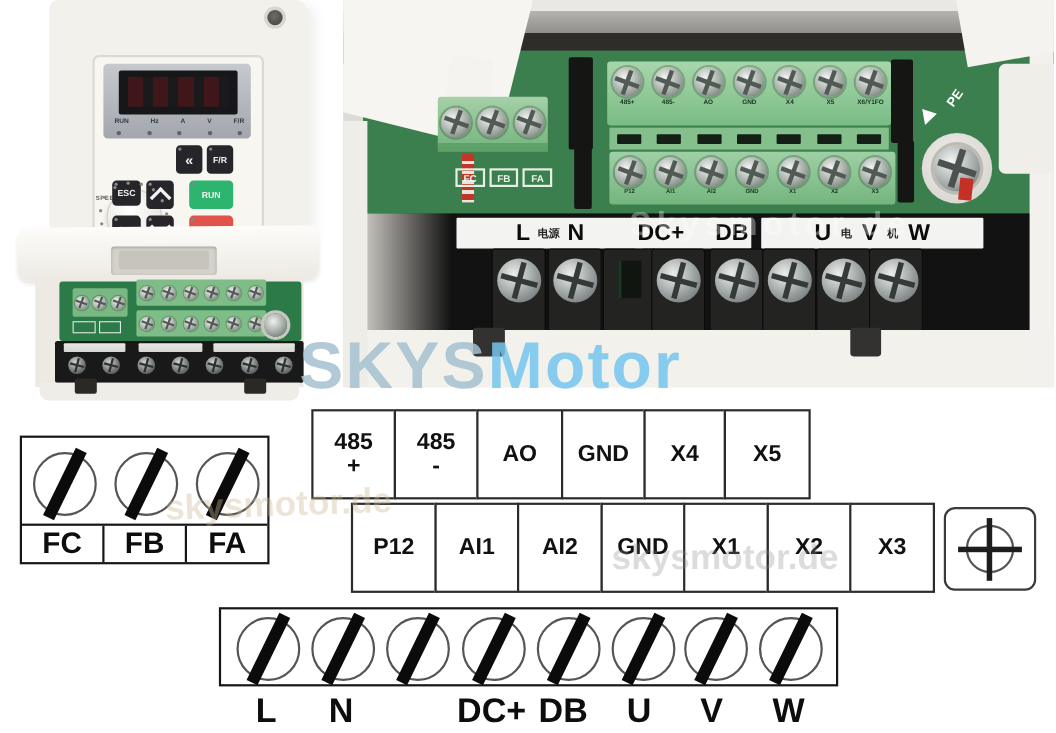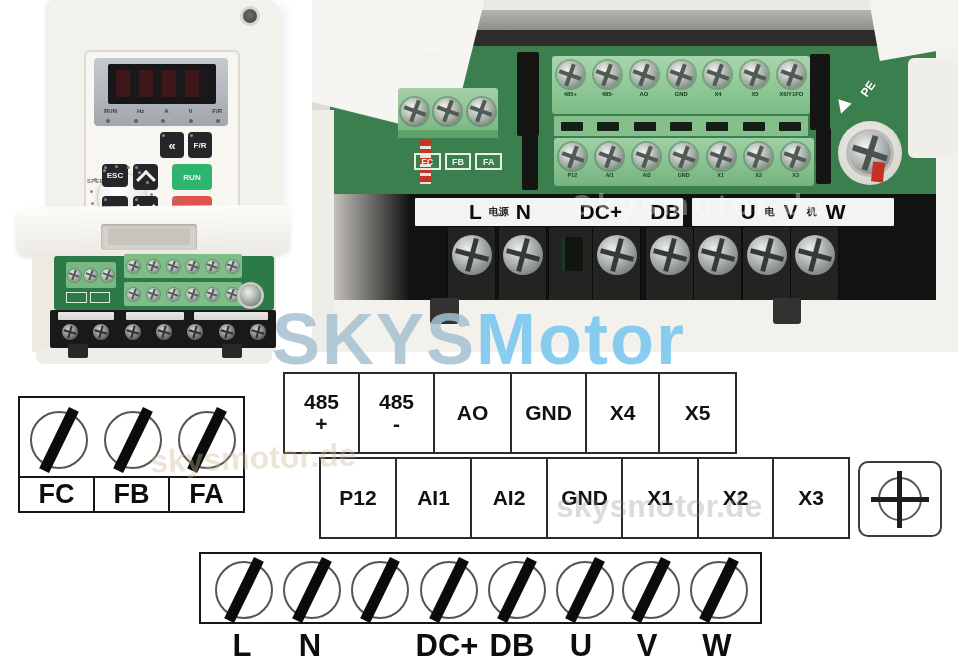--- a/index.html
+++ b/index.html
@@ -123,21 +123,21 @@
   .bscrew-sm::after{content:"";position:absolute;left:50%;top:50%;width:13px;height:2px;background:#2d312f;
          transform:translate(-50%,-50%) rotate(15deg);}
   .rBotW{left:0;top:300px;width:646px;height:52px;background:#f2f1ec;}
   .rnotch{position:absolute;background:#343230;border-radius:3px;}
   .rLeftW{left:0;top:110px;width:22px;height:242px;background:#eeede8;}
   .rRightCol{left:624px;top:0;width:22px;height:352px;background:#f2f1ed;}
   .rTRW{left:560px;top:-28px;width:112px;height:80px;background:#f4f3ef;transform:rotate(-10deg);}
   .rRBoss{left:596px;top:58px;width:50px;height:100px;background:#efeee9;border-radius:6px;}
 
   
-  .wm-big{left:272px;top:298px;font-size:72px;font-weight:bold;letter-spacing:2px;z-index:30;white-space:nowrap;}
+  .wm-big{left:272px;top:298px;font-size:60px;font-weight:bold;letter-spacing:2px;z-index:30;white-space:nowrap;}
   .wm-big .p1{color:rgba(164,192,208,.85);}
   .wm-big .p2{color:rgba(116,198,238,.85);}
   .wm-faint{position:absolute;font-size:32px;font-weight:bold;z-index:12;white-space:nowrap;}
   #wmD1{left:150px;top:440px;color:rgba(205,186,150,.38);transform:rotate(-2deg);}
   #wmD2{left:556px;top:488px;color:rgba(140,140,140,.30);}
   #wmD3{left:572px;top:188px;color:rgba(255,255,255,.34);font-size:30px;letter-spacing:5px;z-index:20;}
 
   
   .dbox{position:absolute;border:2px solid #161616;background:#fff;box-sizing:border-box;z-index:5;}
   #relay-box{left:18px;top:396px;width:227px;height:117px;}

